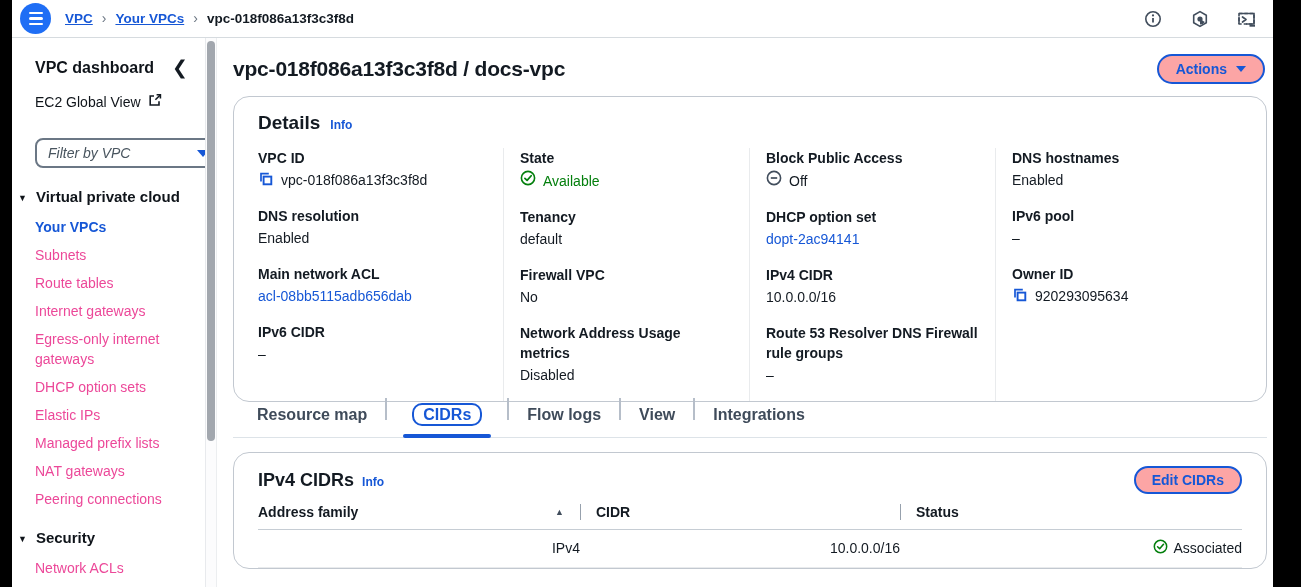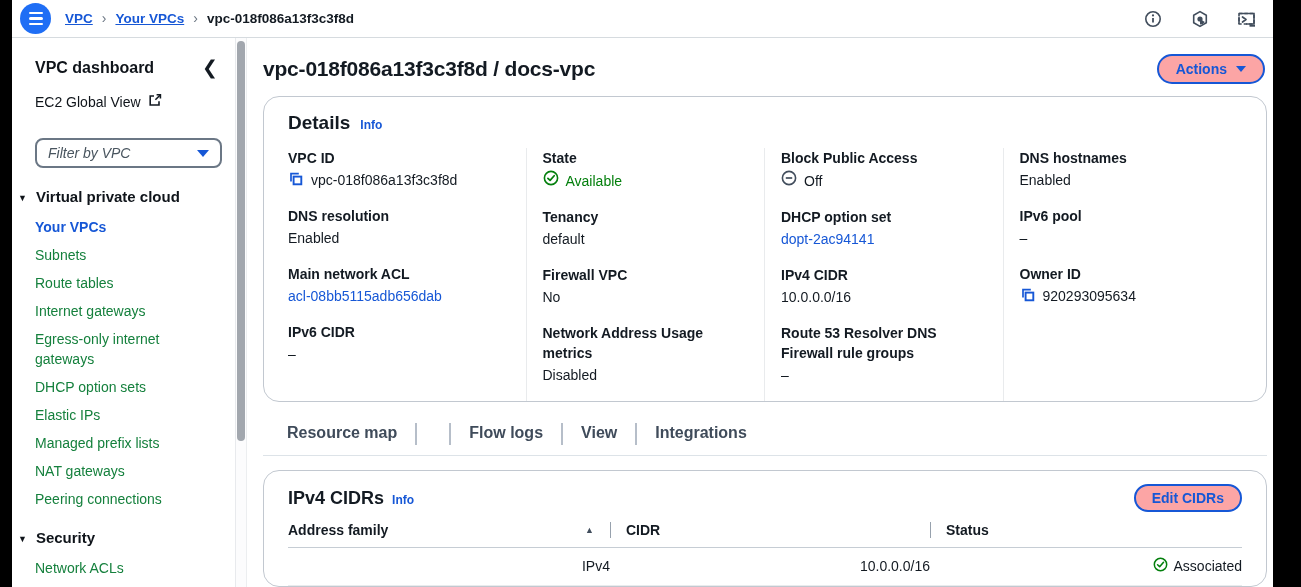--- a/index.html
+++ b/index.html
@@ -36,21 +36,21 @@
   .crumb-link { color: #1657d6; font-weight: 600; text-decoration: underline; cursor: pointer; }
   .crumb-sep { color: #6b7683; font-size: 14px; line-height: 1; transform: translateY(-1px); }
   .crumb-current { color: #131a22; font-weight: 700; }
   .topbar-right { margin-left: auto; display: flex; align-items: center; gap: 27px; padding-right: 4px; }
   .tb-icon-btn { background: none; border: none; cursor: pointer; width: 20px; height: 20px; display: flex; align-items: center; justify-content: center; }
   .tb-icon-btn svg { display: block; }
 
   
   .body-row { display: flex; height: 549px; }
   .sidebar {
-    width: 235px; flex: none; position: relative;
+    width: 205px; flex: none; position: relative;
     padding: 20px 14px 0 23px;
     border-right: 1px solid #eceef0; background: #fff;
     overflow: hidden;
   }
   .main {
     flex: 1; padding: 8px 6px 0 16px; overflow: hidden; background: #fff;
   }
 
   
   .sidebar-head { display: flex; align-items: center; justify-content: space-between; padding-right: 12px; }
@@ -62,21 +62,21 @@
     border: 2px solid #6b7785; border-radius: 8px;
     display: flex; align-items: center; padding: 0 11px; cursor: pointer; background: #fff;
   }
   .filter-ph { font-style: italic; font-size: 14px; color: #49555f; }
   .caret-down-blue { margin-left: auto; width: 0; height: 0; border-left: 6px solid transparent; border-right: 6px solid transparent; border-top: 7px solid #1657d6; }
   .nav-section { margin-top: 20px; }
   .section-head { display: flex; align-items: center; gap: 9px; margin-left: -17px; cursor: pointer; margin-bottom: 12px; }
   .section-tri { font-size: 9px; color: #0f141a; transform: translateY(1px); }
   .section-label { font-size: 15px; font-weight: 700; color: #0f141a; }
   .sb-list { list-style: none; }
-  .sb-list li { font-size: 14px; color: #15803d; line-height: 20px; margin-bottom: 8px; cursor: pointer; max-width: 176px; }
+  .sb-list li { font-size: 14px; color: #ec4899; line-height: 20px; margin-bottom: 8px; cursor: pointer; max-width: 176px; }
   .sb-list li.active { color: #1657d6; font-weight: 700; }
   
   .sb-scroll-track {
     position: absolute; top: 0; right: 0; bottom: 0; width: 11px;
     background: #fcfcfd; border-left: 1px solid #e8eaed;
   }
   .sb-scroll-thumb {
     position: absolute; top: 3px; left: 1px; width: 8px; height: 400px;
     background: #a2a7ae; border-radius: 5px;
   }
@@ -103,21 +103,21 @@
   .dcol + .dcol { padding-left: 16px; }
   .dcol:last-child { border-right: none; padding-right: 0; }
   .field { margin-bottom: 16px; min-height: 40px; }
   .flabel { font-size: 14px; font-weight: 700; line-height: 20px; color: #131a22; margin-bottom: 2px; }
   .fvalue { font-size: 14px; line-height: 20px; color: #131a22; display: flex; align-items: center; gap: 7px; }
   .fvalue-link { color: #1657d6; text-decoration: none; cursor: pointer; }
   .status-green { color: #037f0c; }
   .copy-btn { background: none; border: none; padding: 0; cursor: pointer; display: flex; align-items: center; }
 
   
-  .tabs { margin-top: 18px; display: flex; align-items: center; border-bottom: 1px solid #dde3e8; padding-left: 22px; }
+  .tabs { display: flex; align-items: flex-start; border-bottom: 1px solid #dde3e8; padding-left: 22px; }
   .tab { font-size: 16px; font-weight: 700; color: #3f4b5a; padding: 4px 2px 13px; position: relative; cursor: pointer; }
   .tab-sep { width: 2px; height: 22px; background: #b6bec9; margin: 0 16px; transform: translateY(-4px); }
   .tab.active { color: #1657d6; padding: 4px 18px 13px; }
   .tab.active::after {
     content: ""; position: absolute; left: 0; right: 0; bottom: -1px;
     height: 4px; background: #1657d6; border-radius: 2px;
   }
   .tab-pill { border: 2px solid #1657d6; border-radius: 10px; padding: 1px 9px; margin: -1px -9px; }
 
   
@@ -385,20 +385,23 @@
               </div>
             </div>
           </div>
 
         </div>
       </section>
 
       <div class="tabs">
         <div class="tab">Resource map</div>
         <span class="tab-sep"></span>
+        <div class="tab active">
+          <span class="tab-pill">CIDRs</span>
+        </div>
         <span class="tab-sep"></span>
         <div class="tab">Flow logs</div>
         <span class="tab-sep"></span>
         <div class="tab">View</div>
         <span class="tab-sep"></span>
         <div class="tab">Integrations</div>
       </div>
 
       <section class="card cidrs-card">
         <div class="cidrs-head">

